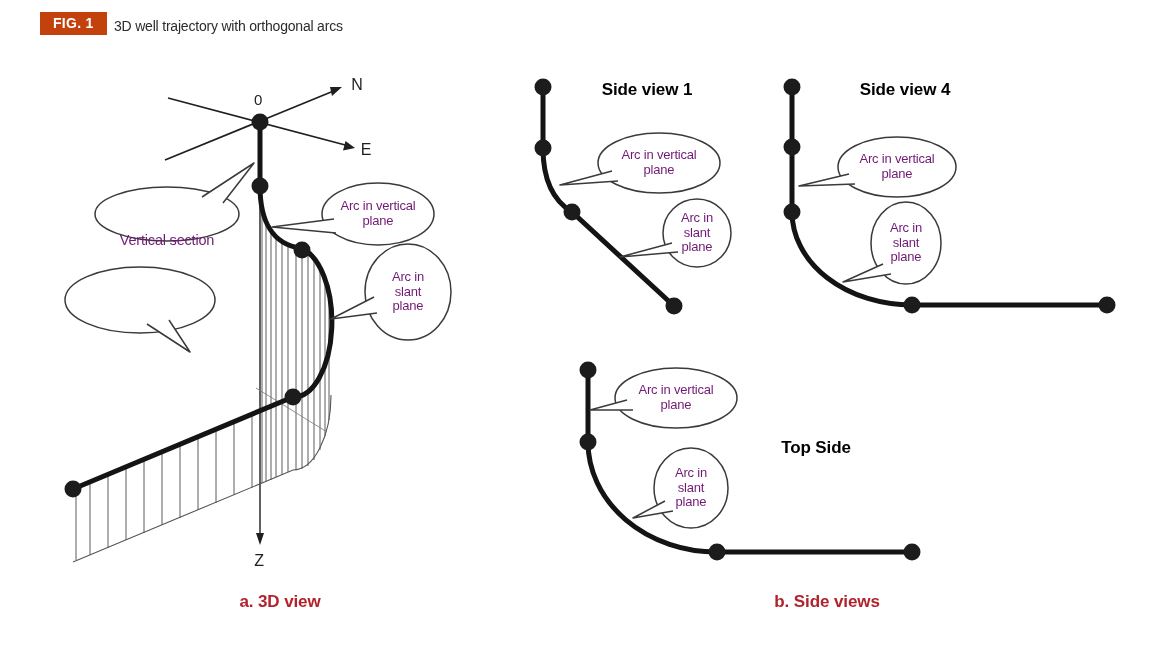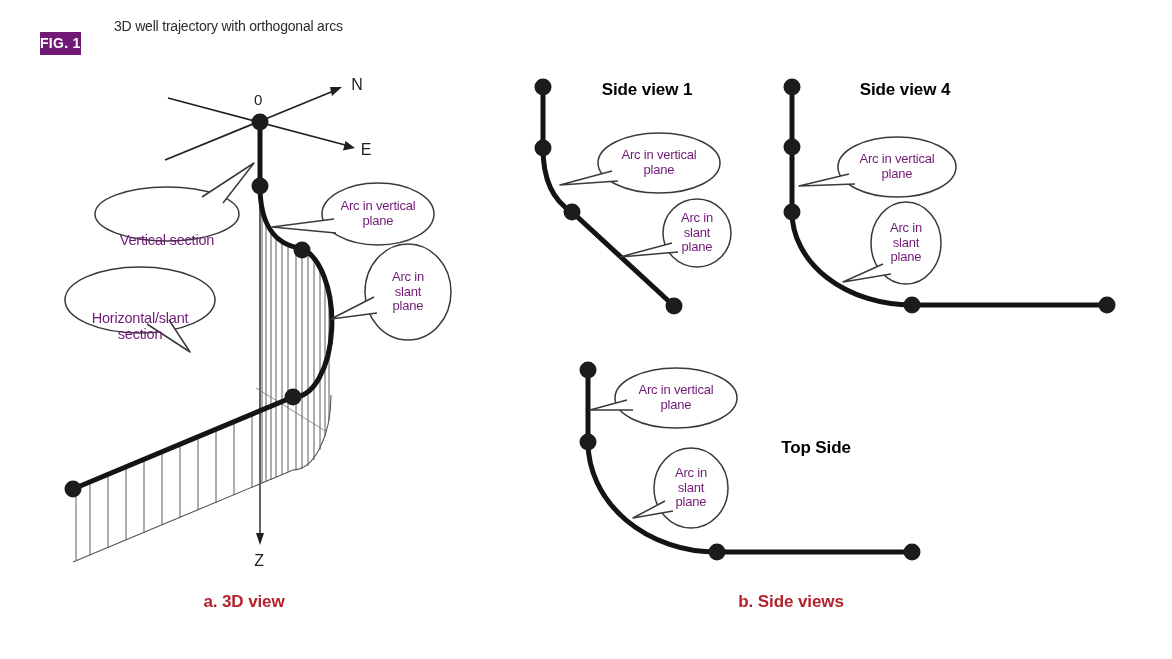--- a/index.html
+++ b/index.html
@@ -4,40 +4,40 @@
 <style>
   html,body{margin:0;padding:0;background:#ffffff;}
   .stage{
     position:relative;
     width:1172px;height:659px;
     background:#ffffff;
     font-family:"Liberation Sans","DejaVu Sans",sans-serif;
     overflow:hidden;
   }
   .fig-badge{
-    position:absolute;left:40px;top:32px;
-    background:#701a75;color:#ffffff;
+    position:absolute;left:40px;top:12px;
+    background:#c2410c;color:#ffffff;
     font-weight:bold;font-size:14px;line-height:23px;
-    padding:0 0;letter-spacing:.3px;
+    padding:0 13px;letter-spacing:.3px;
   }
   .fig-title{
     position:absolute;left:114px;top:18px;
     color:#2b2b2b;font-size:14px;letter-spacing:-0.2px;
   }
   .drawing{position:absolute;left:0;top:0;}
   .label{
     position:absolute;transform:translate(-50%,-50%);
     text-align:center;white-space:pre-line;
     color:#701a75;line-height:1.13;letter-spacing:-0.2px;
   }
   .axis-label{font-size:16px;color:#1f1f1f;}
   .bubble-sm{font-size:13px;}
   .bubble-md{font-size:14.5px;margin-top:26px;}
   .view-title{font-size:17px;font-weight:bold;color:#000000;letter-spacing:-0.1px;}
-  .caption{font-size:17px;font-weight:bold;color:#b2222c;letter-spacing:-0.1px;}
+  .caption{font-size:17px;font-weight:bold;color:#b2222c;letter-spacing:-0.1px;margin-left:36px;}
 </style>
 </head>
 <body>
 
 <div class="stage">
 
   <div class="fig-badge">FIG. 1</div>
   <div class="fig-title">3D well trajectory with orthogonal arcs</div>
 
   <svg class="drawing" width="1172" height="659" viewBox="0 0 1172 659">
@@ -140,22 +140,20 @@
   </svg>
 
   <div class="label axis-label" style="left:258px;top:100px;font-size:15px">0</div>
   <div class="label axis-label" style="left:357px;top:85px">N</div>
   <div class="label axis-label" style="left:366px;top:150px">E</div>
   <div class="label axis-label" style="left:259px;top:561px">Z</div>
 
   <div class="label bubble-md" style="left:167px;top:214px">Vertical section</div>
   <div class="label bubble-sm" style="left:378px;top:214px">Arc in vertical
 plane</div>
-  <div class="label bubble-md" style="left:140px;top:300px">Horizontal/slant
-section</div>
   <div class="label bubble-sm" style="left:408px;top:292px">Arc in
 slant
 plane</div>
 
   <div class="label view-title" style="left:647px;top:90px">Side view 1</div>
   <div class="label view-title" style="left:905px;top:90px">Side view 4</div>
   <div class="label view-title" style="left:816px;top:448px">Top Side</div>
 
   <div class="label bubble-sm" style="left:659px;top:163px">Arc in vertical
 plane</div>

